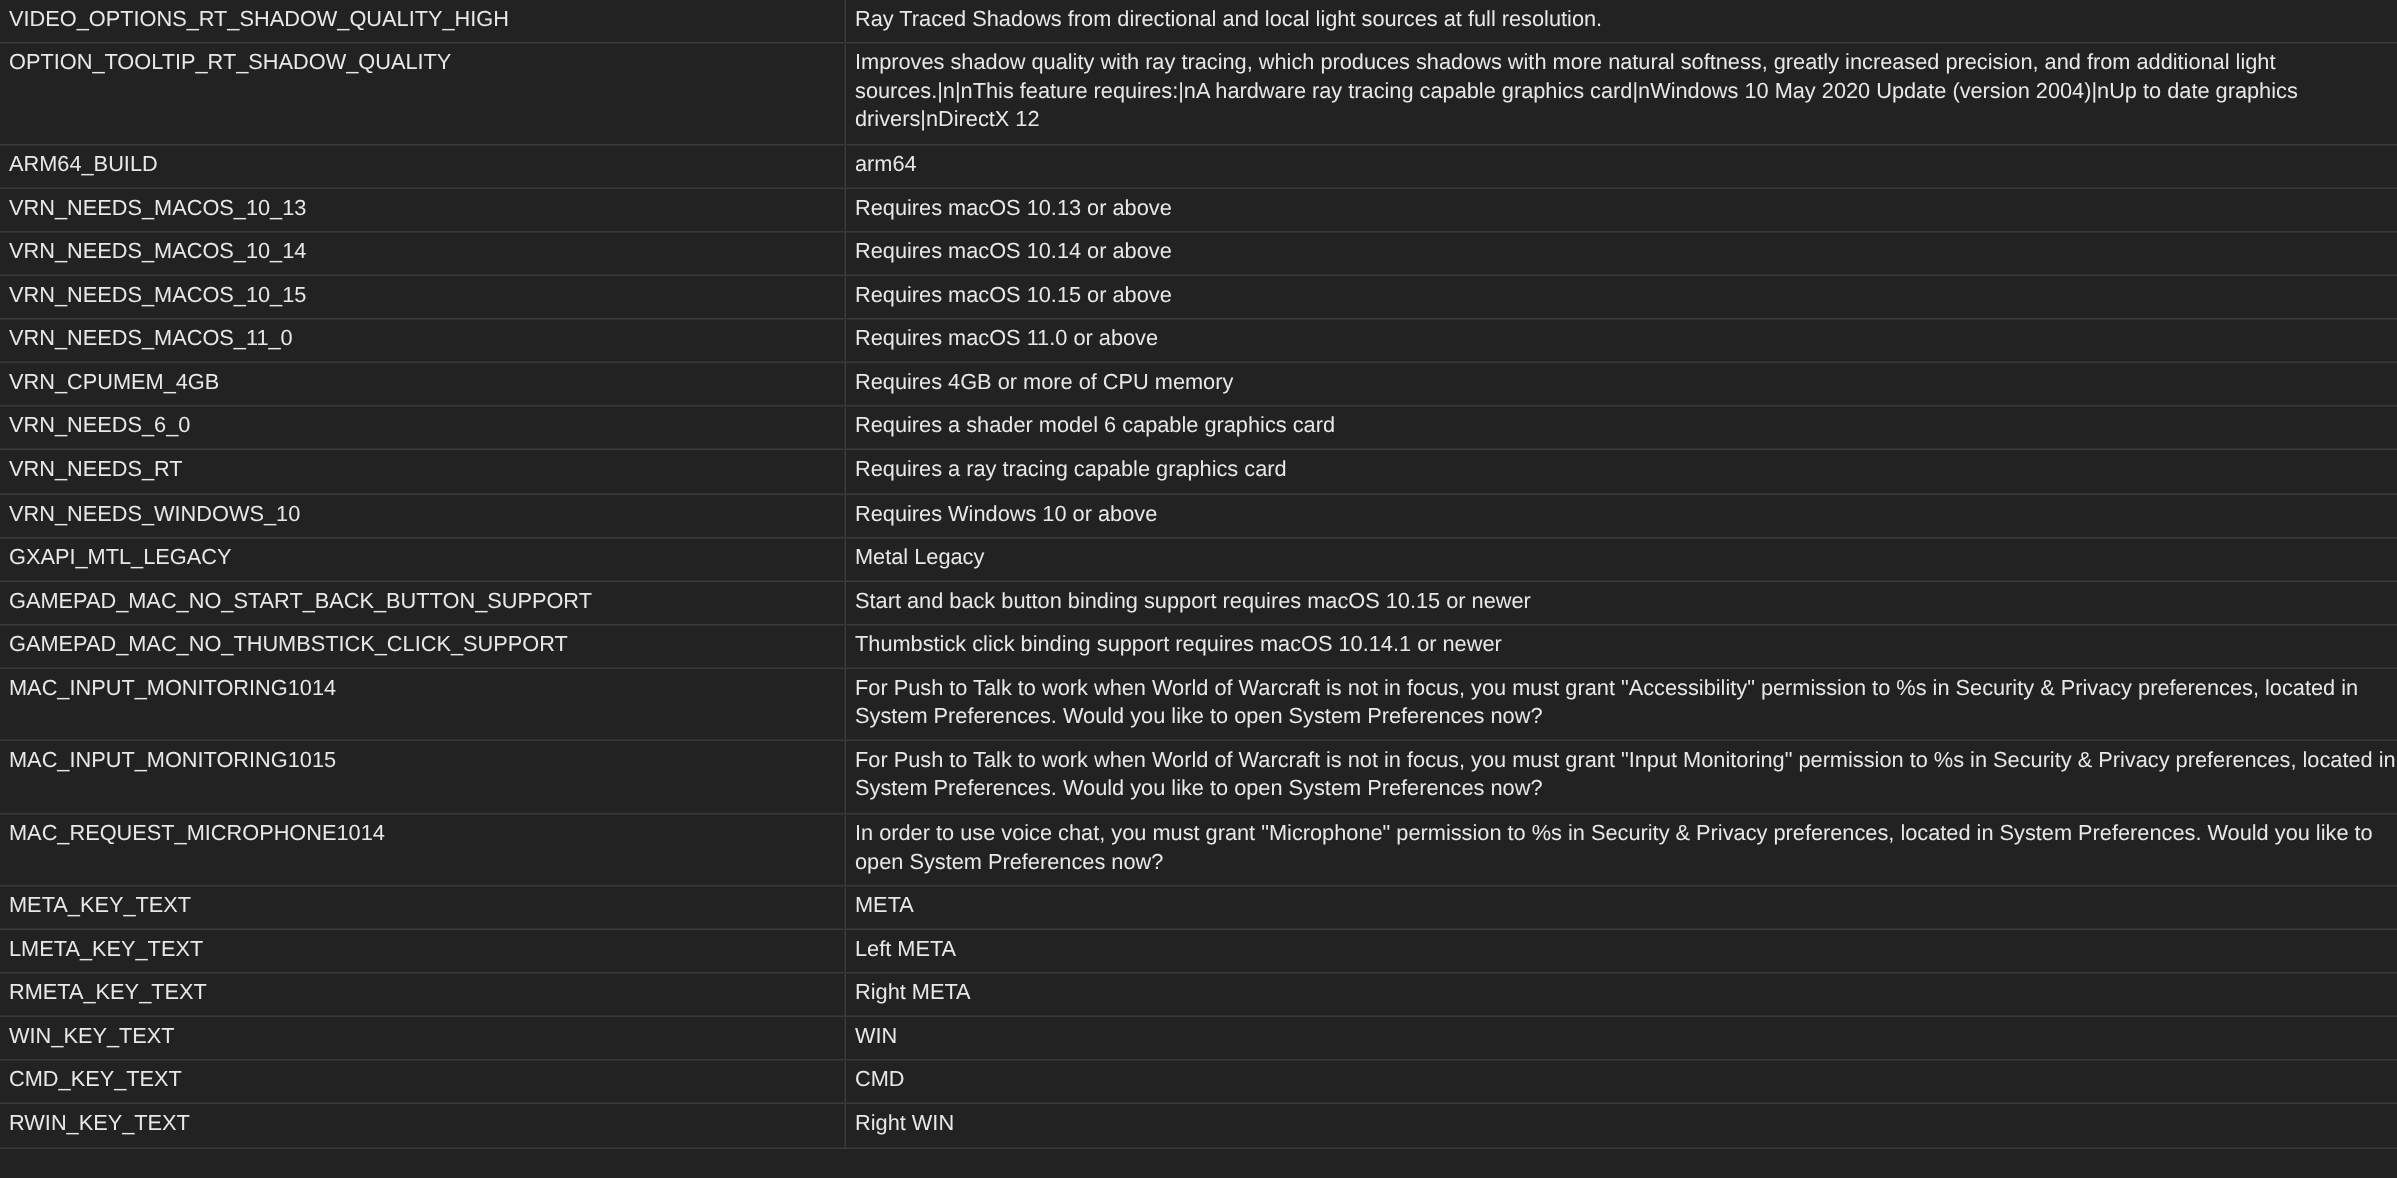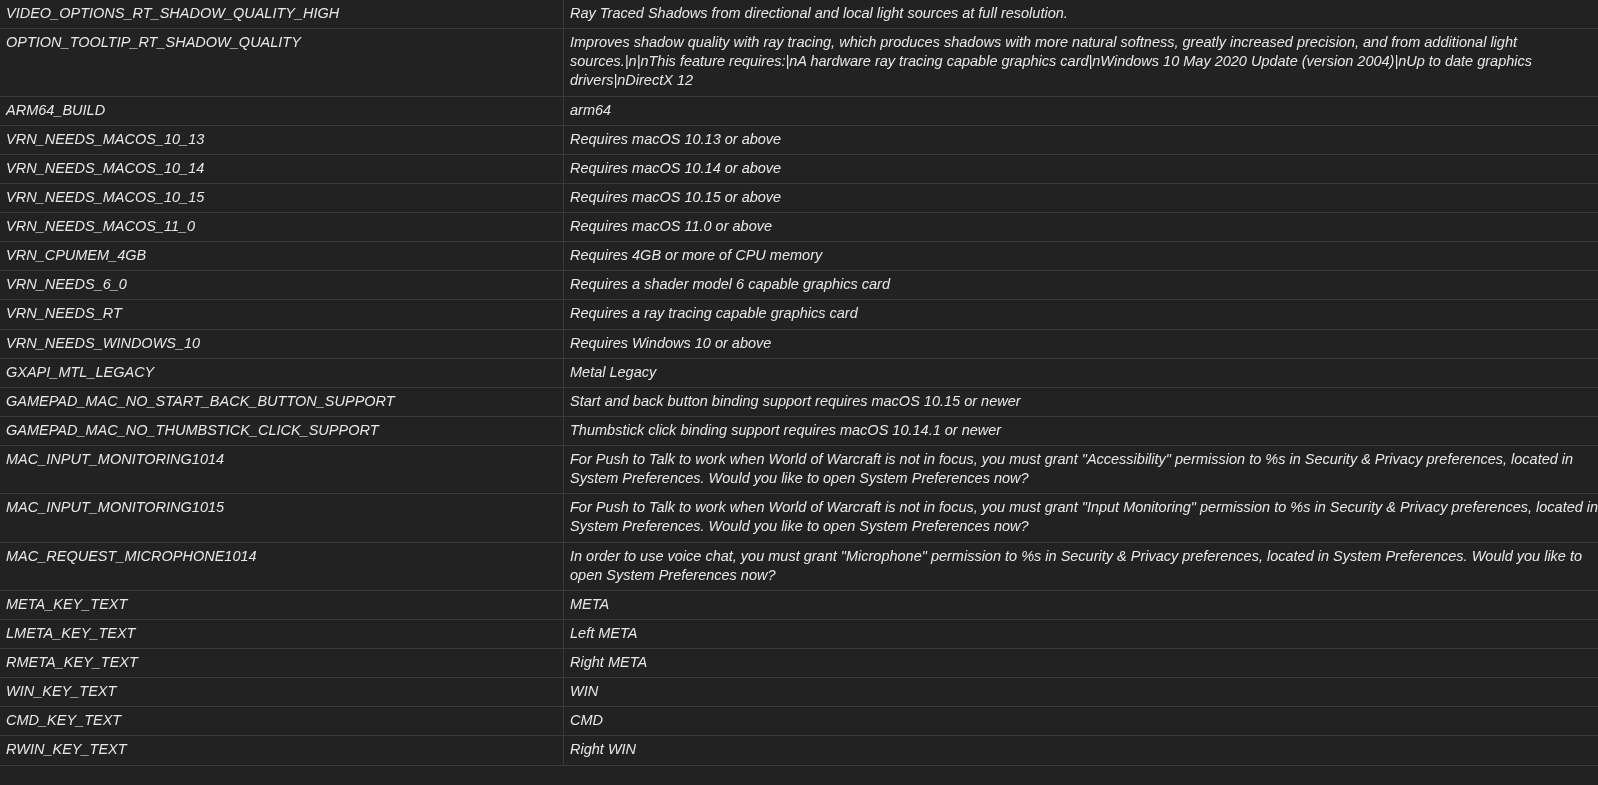--- a/index.html
+++ b/index.html
@@ -20,21 +20,20 @@
     table-layout: fixed;
     font-size: 14.5px;
   }
   table.string-table tr {
     border-bottom: 1px solid #3a3a3a;
   }
   table.string-table td {
     vertical-align: top;
     padding: 4px 6px 5px 6px;
     line-height: 1.32;
-    font-style: italic;
   }
   td.key-cell {
     width: 551px;
     border-right: 1px solid #3a3a3a;
     white-space: nowrap;
     overflow: hidden;
     text-overflow: ellipsis;
   }
   td.val-cell {
     width: 1047px;

